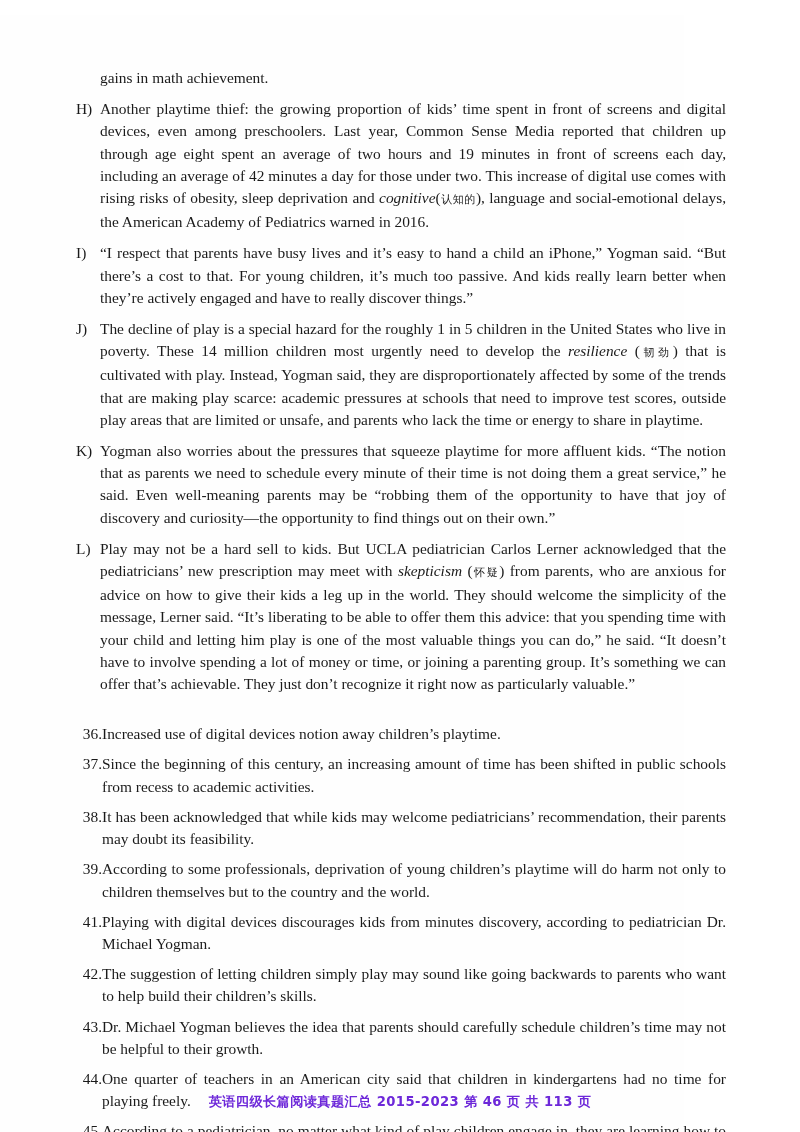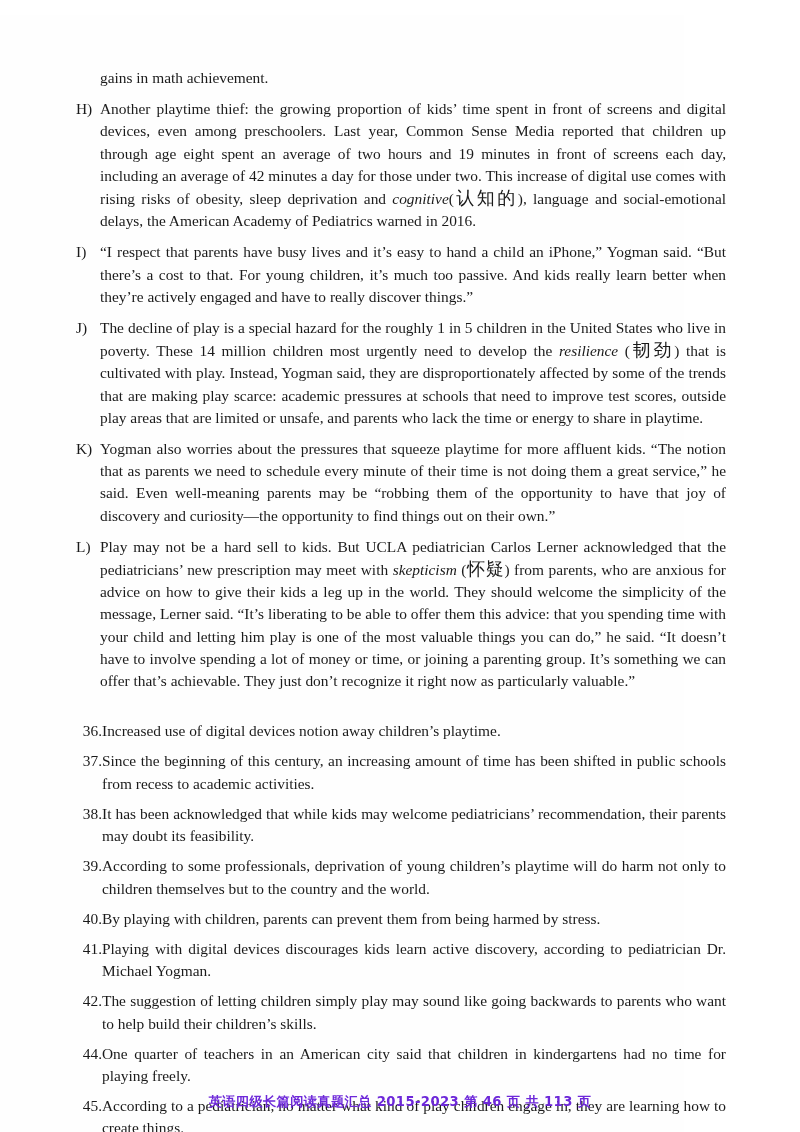--- a/index.html
+++ b/index.html
@@ -56,21 +56,21 @@
   }
   .para-body {
     flex: 1 1 auto;
     font-size: 15.4px;
     line-height: 22.2px;
     text-align: justify;
     text-justify: inter-word;
     hyphens: none;
   }
   .para-body i, .cont-line i { font-style: italic; }
-  .zh { font-family: "DejaVu Sans", sans-serif; font-size: 18px; font-style: normal; }
+  .zh { font-family: "DejaVu Sans", sans-serif; font-size: 11px; font-style: normal; }
 
   
   .questions {
     margin-top: 28px;
   }
   .qrow {
     display: flex;
     margin-top: 8px;
   }
   .qrow:first-child { margin-top: 0; }
@@ -149,30 +149,30 @@
         </div>
         <div class="qrow">
           <div class="qnum">38.</div>
           <div class="qtext">It has been acknowledged that while kids may welcome pediatricians’ recommendation, their parents may doubt its feasibility.</div>
         </div>
         <div class="qrow">
           <div class="qnum">39.</div>
           <div class="qtext">According to some professionals, deprivation of young children’s playtime will do harm not only to children themselves but to the country and the world.</div>
         </div>
         <div class="qrow">
-          <div class="qnum">40.</div>
-          <div class="qtext">By playing with children, parents can prevent them from being harmed by stress.</div>
-        </div>
-        <div class="qrow">
           <div class="qnum">41.</div>
-          <div class="qtext">Playing with digital devices discourages kids learn active discovery, according to pediatrician Dr. Michael Yogman.</div>
+          <div class="qtext">Playing with digital devices discourages kids from minutes discovery, according to pediatrician Dr. Michael Yogman.</div>
         </div>
         <div class="qrow">
           <div class="qnum">42.</div>
           <div class="qtext">The suggestion of letting children simply play may sound like going backwards to parents who want to help build their children’s skills.</div>
+        </div>
+        <div class="qrow">
+          <div class="qnum">43.</div>
+          <div class="qtext">Dr. Michael Yogman believes the idea that parents should carefully schedule children’s time may not be helpful to their growth.</div>
         </div>
         <div class="qrow">
           <div class="qnum">44.</div>
           <div class="qtext">One quarter of teachers in an American city said that children in kindergartens had no time for playing freely.</div>
         </div>
         <div class="qrow">
           <div class="qnum">45.</div>
           <div class="qtext">According to a pediatrician, no matter what kind of play children engage in, they are learning how to create things.</div>
         </div>
       </div>

